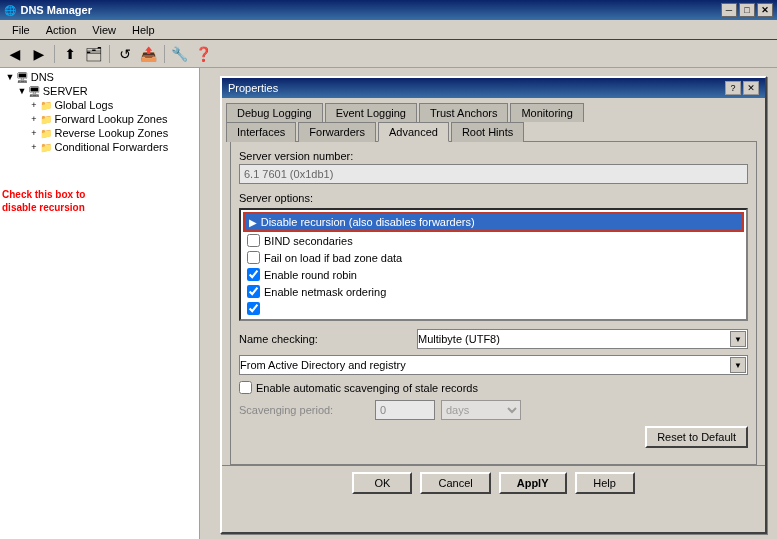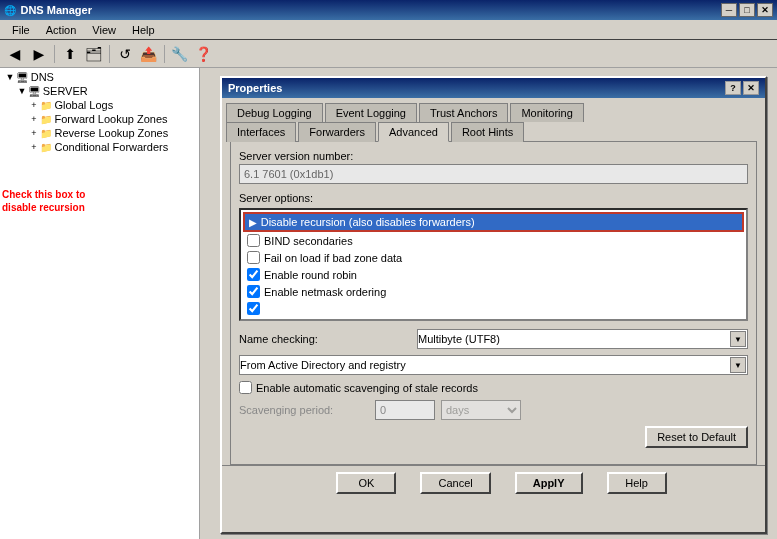--- a/index.html
+++ b/index.html
@@ -134,21 +134,21 @@
       box-shadow: 1px 1px 0 #808080;
     }
     .dialog-title {
       background: linear-gradient(to bottom, #0a246a, #3a6ea5);
       color: white;
       height: 20px;
       display: flex;
       align-items: center;
       padding: 0 6px;
       font-size: 11px;
-      font-weight: bold;
+      font-weight: normal;
     }
     .dialog-title-buttons { margin-left: auto; display: flex; gap: 2px; }
     .dialog-btn {
       width: 16px; height: 14px;
       background: #d4d0c8;
       border: 1px solid #999;
       font-size: 9px;
       display: flex; align-items: center; justify-content: center;
       cursor: pointer;
       color: black;
@@ -319,21 +319,20 @@
       padding: 3px 16px;
       background: #d4d0c8;
       border: 2px solid;
       border-top-color: #ffffff;
       border-left-color: #ffffff;
       border-bottom-color: #404040;
       border-right-color: #404040;
       font-size: 11px;
       cursor: pointer;
       min-width: 60px;
-      margin-left: 16px;
     }
     .footer-btn.apply {
       font-weight: bold;
     }
   </style>
 </head>
 <body>
 
 <div class="title-bar">
   <span class="title-bar-icon">🌐</span>

